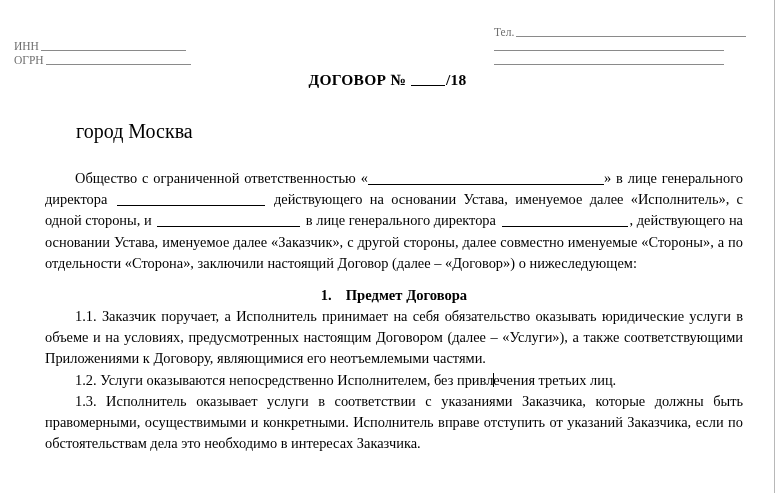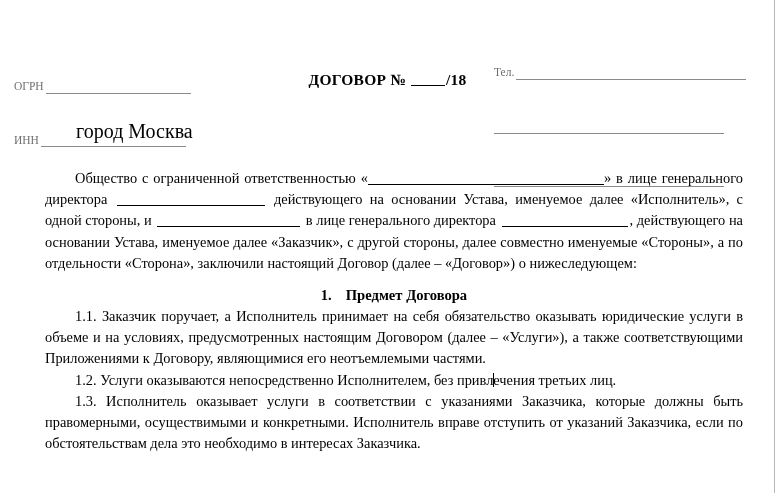--- a/index.html
+++ b/index.html
@@ -61,24 +61,23 @@
     left: 494px;
     top: 26px;
     width: 265px;
     color: #6f6f6f;
     font-size: 11.5px;
     line-height: 13.5px;
   }
 
   .req-row {
     display: flex;
-    align-items: flex-end;
+    align-items: flex-start;
     white-space: nowrap;
     height: 13.5px;
-    margin-top: 40px;
   }
   .req-lbl {
     flex: 0 0 auto;
     padding-right: 1px;
   }
   .req-fill {
     flex: 1 1 auto;
     border-bottom: 1px solid #8a8a8a;
     height: 10px;
     margin-left: 1px;
@@ -221,25 +220,25 @@
 </style>
 </head>
 <body>
 
 <div class="page">
 
   <div class="hdr">
 
     <div class="hdr-left">
       <div class="req-row">
+        <span class="req-lbl">ИНН</span>
+        <span class="req-fill"></span>
+      </div>
+      <div class="req-row">
         <span class="req-lbl">ОГРН</span>
-        <span class="req-fill"></span>
-      </div>
-      <div class="req-row">
-        <span class="req-lbl">ИНН</span>
         <span class="req-fill"></span>
       </div>
     </div>
 
     <div class="hdr-right">
       <div class="req-row">
         <span class="req-lbl">Тел.</span>
         <span class="req-fill"></span>
       </div>
       <div class="req-row blank" style="height:14px;">

